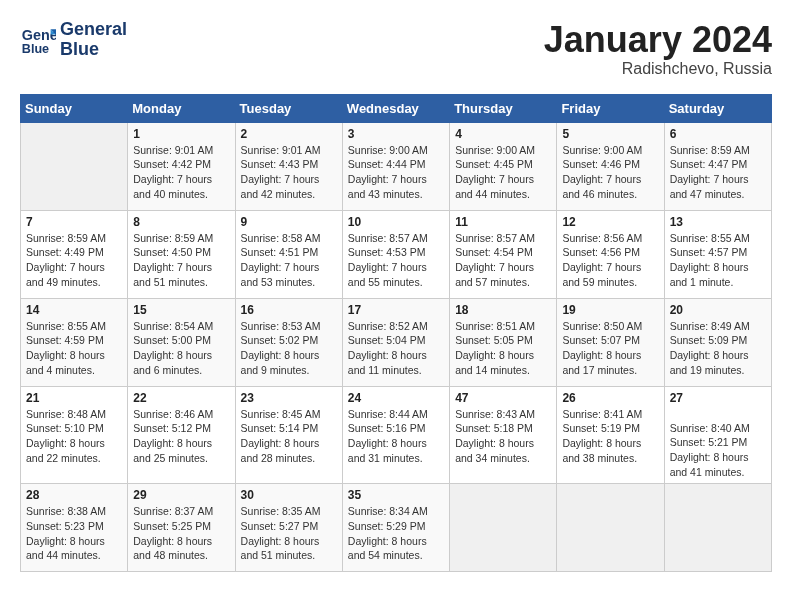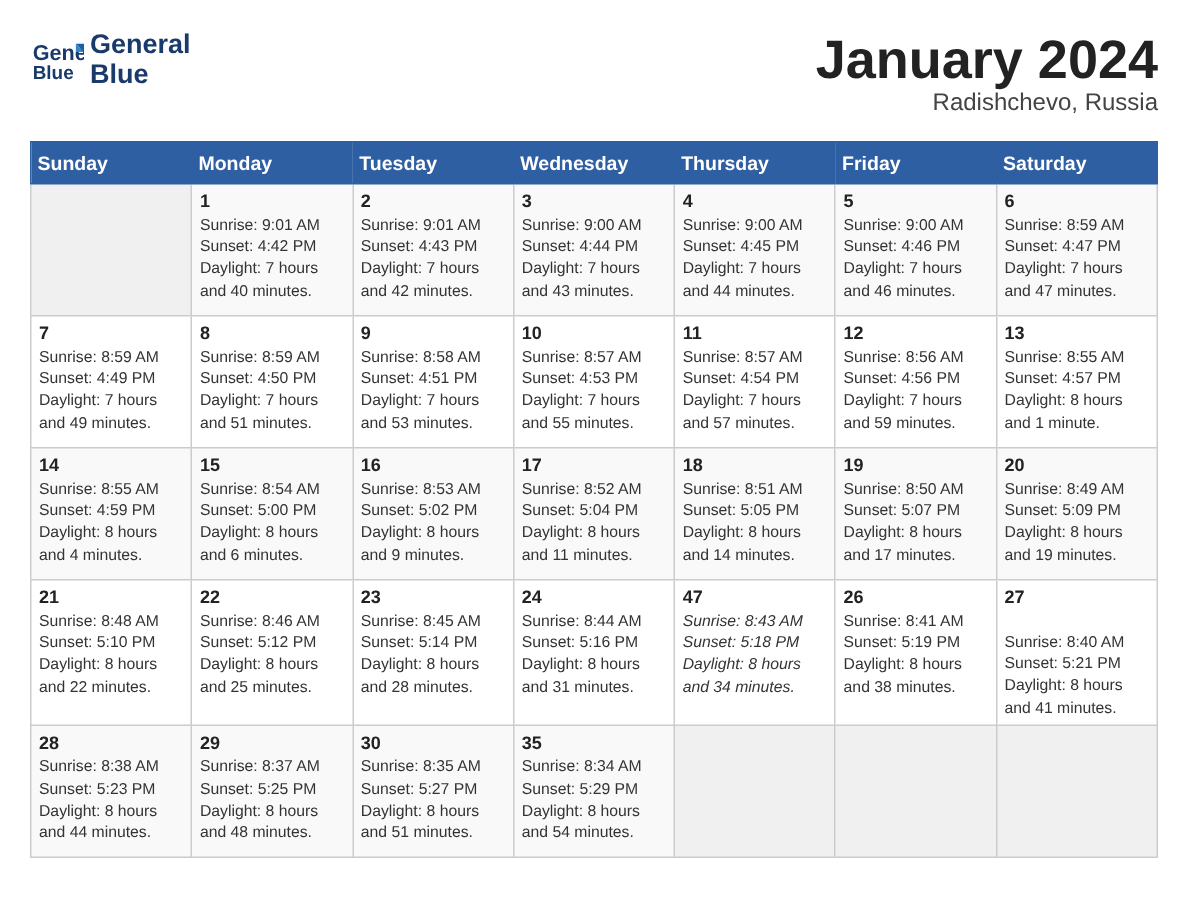--- a/index.html
+++ b/index.html
@@ -264,21 +264,21 @@
 Daylight: 8 hours and 28 minutes.</div>
         </td>
         <td>
           <div class="day-num">24</div>
           <div class="day-detail" style="white-space: pre-line;">Sunrise: 8:44 AM
 Sunset: 5:16 PM
 Daylight: 8 hours and 31 minutes.</div>
         </td>
         <td>
           <div class="day-num">47</div>
-          <div class="day-detail" style="white-space: pre-line; font-style: italic;">Sunrise: 8:43 AM
+          <div class="day-detail" style="white-space: pre-line;">Sunrise: 8:43 AM
 Sunset: 5:18 PM
 Daylight: 8 hours and 34 minutes.</div>
         </td>
         <td>
           <div class="day-num">26</div>
           <div class="day-detail" style="white-space: pre-line;">Sunrise: 8:41 AM
 Sunset: 5:19 PM
 Daylight: 8 hours and 38 minutes.</div>
         </td>
         <td>

